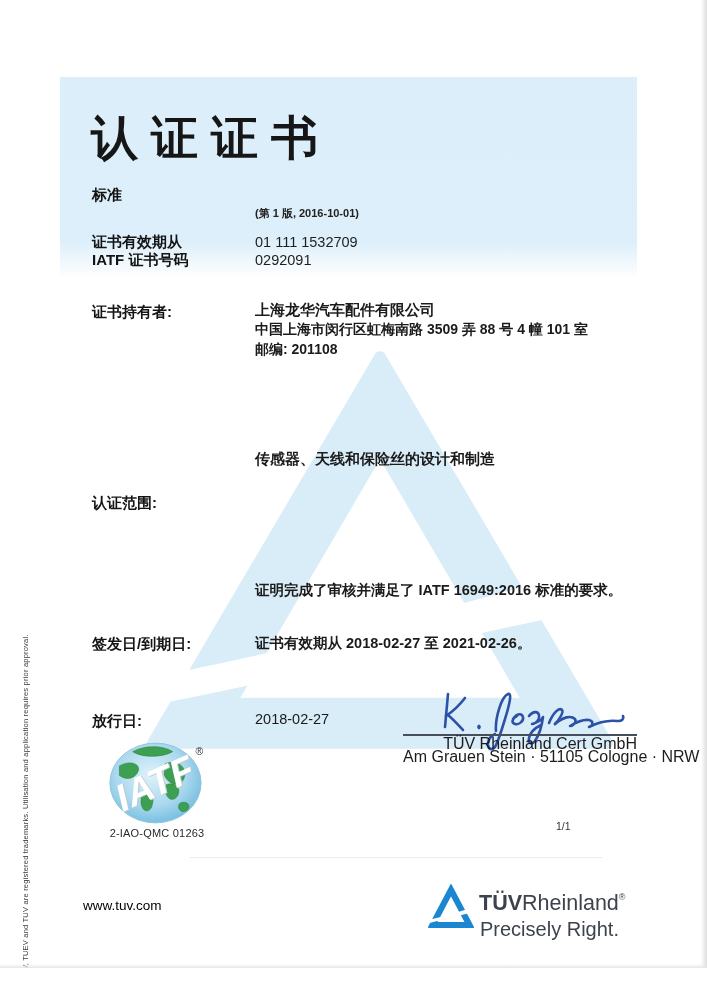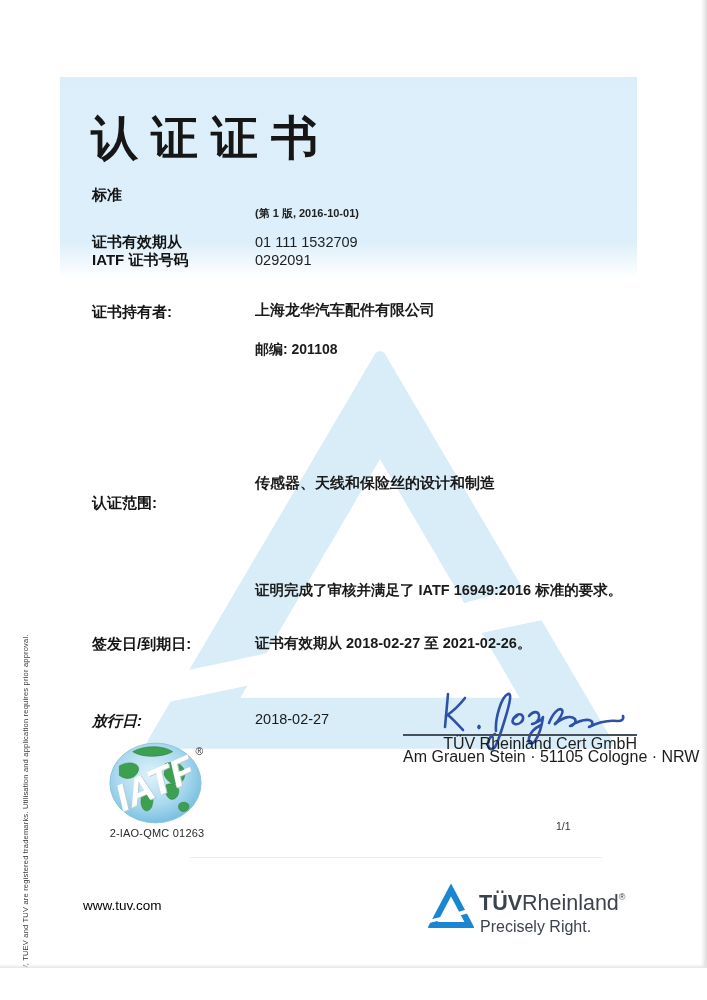--- a/index.html
+++ b/index.html
@@ -20,36 +20,36 @@
     letter-spacing:13px; white-space:nowrap;
   }
   .lbl { left:92px; font-size:15px; font-weight:bold; color:#141414; white-space:nowrap; }
   .val { left:255px; white-space:nowrap; }
   .std-val { top:181px; font-size:20px; font-weight:bold; color:#111; }
   .std-ed  { top:206px; font-size:11px; font-weight:bold; color:#222; }
   .num     { font-size:14.5px; font-weight:normal; color:#1f1f1f; }
   .holder-company { top:301px; font-size:15px; font-weight:bold; }
   .holder-line2   { top:321px; font-size:14px; font-weight:bold; }
   .holder-line3   { top:341px; font-size:14px; font-weight:bold; }
-  .scope-val { top:474px; font-size:15px; font-weight:bold; }
+  .scope-val { top:450px; font-size:15px; font-weight:bold; }
   .statement { left:255px; top:581px; font-size:14.5px; font-weight:bold; white-space:nowrap; }
   .validity-val { top:634px; font-size:14.5px; font-weight:bold; }
   .release-val  { top:711px; font-size:14.5px; font-weight:normal; }
   .sig-line { left:403px; top:734px; width:234px; height:2px; background:#45505c; }
   .sig-block { left:403px; top:738px; width:234px; text-align:right; font-size:16px;
                line-height:12.5px; color:#1c1c1c; white-space:nowrap; }
   .iatf-code { left:104px; top:827px; width:106px; text-align:center; font-size:11px;
                color:#2a2a2a; letter-spacing:0.2px; white-space:nowrap; }
   .page-num { left:556px; top:820px; font-size:10.5px; color:#333; }
   .faint-rule { left:190px; top:857px; width:412px; height:1px; background:#ececec; }
   .website { left:83px; top:898px; font-size:13.5px; color:#000000; }
   .brand-text { left:479px; top:891px; font-size:21.5px; color:#3d434c; white-space:nowrap; }
   .brand-text b { font-weight:bold; }
   .brand-reg { font-size:9px; vertical-align:10px; }
-  .tagline { left:480px; top:918px; font-size:16px; color:#3d434c; }
+  .tagline { left:480px; top:918px; font-size:20px; color:#3d434c; }
   .side-note {
     left:21px; top:988px; width:347px; font-size:7.5px; color:#3a3a3a;
     transform:rotate(-90deg); transform-origin:0 0; letter-spacing:0.2px; white-space:nowrap;
   }
   .scan-edge-right { right:0; top:0; width:6px; height:1000px;
     background:linear-gradient(to right,rgba(200,200,200,0),#dcdcdc); }
   .scan-edge-bottom { left:0; bottom:0; width:707px; height:4px;
     background:linear-gradient(to bottom,rgba(230,230,230,0),#e6e6e6); }
   svg { display:block; }
 </style>
@@ -69,31 +69,32 @@
   <div class="abs lbl" style="top:186px;">标准</div>
   <div class="abs val std-ed">(第 1 版, 2016-10-01)</div>
 
   <div class="abs lbl" style="top:233px;">证书有效期从</div>
   <div class="abs val num" style="top:234px;">01 111 1532709</div>
   <div class="abs lbl" style="top:251px;">IATF 证书号码</div>
   <div class="abs val num" style="top:252px;">0292091</div>
 
   <div class="abs lbl" style="top:303px;">证书持有者:</div>
   <div class="abs val holder-company">上海龙华汽车配件有限公司</div>
+  <div class="abs val holder-line2">中国上海市闵行区虹梅南路 3509 弄 88 号 4 幢 101 室</div>
   <div class="abs val holder-line3">邮编: 201108</div>
 
   <div class="abs lbl" style="top:456px;margin-top:38px;">认证范围:</div>
   <div class="abs val scope-val">传感器、天线和保险丝的设计和制造</div>
 
   <div class="abs statement">证明完成了审核并满足了 IATF 16949:2016 标准的要求。</div>
 
   <div class="abs lbl" style="top:635px;">签发日/到期日:</div>
   <div class="abs val validity-val">证书有效期从 2018-02-27 至 2021-02-26。</div>
 
-  <div class="abs lbl" style="top:712px;font-style:italic;">放行日:</div>
+  <div class="abs lbl" style="top:712px;">放行日:</div>
   <div class="abs val release-val">2018-02-27</div>
 
   <svg class="abs" style="left:425px; top:683px;" width="225" height="80" viewBox="0 0 225 80">
     <g fill="none" stroke="#2e51a8" stroke-width="2.6" stroke-linecap="round" stroke-linejoin="round">
       <path d="M23 11 C22 22 21 34 20 44"></path>
       <path d="M40 15 C33 24 27 29 21 33"></path>
       <path d="M23 32 C29 37 35 44 38 47"></path>
       <path d="M54 43 C54.5 43.5 54.5 44.5 54 45 C53.5 44.5 53.5 43.5 54 43"></path>
       <path d="M71 48 C70 36 76 14 83 11 C87 9.5 85 20 80 36 C77 46 74 56 71 62 C69 67 64 68 63 62 C62.5 57 66 53 70 51"></path>
       <path d="M88 36 C92 30 97 30 98 34 C99 38 94 42 90 41 C86 40 87 35 92 33"></path>

